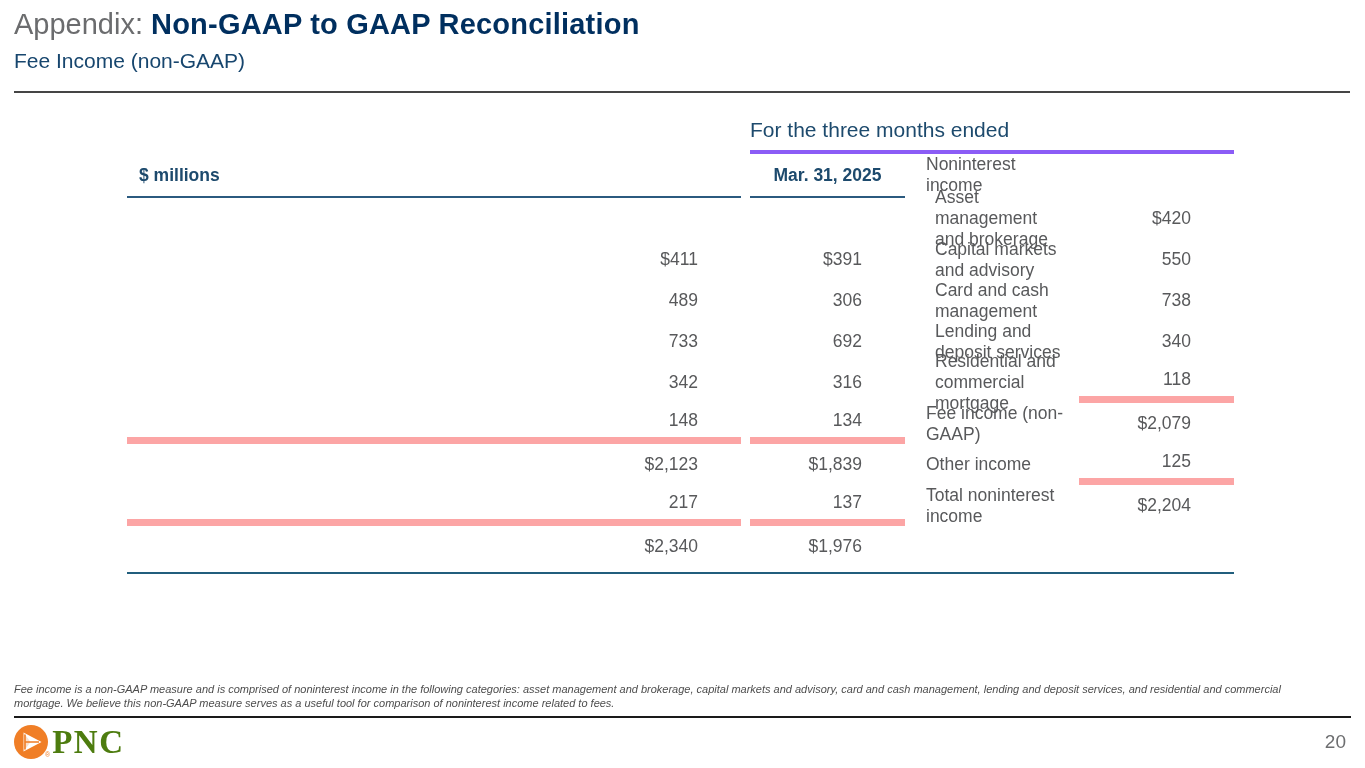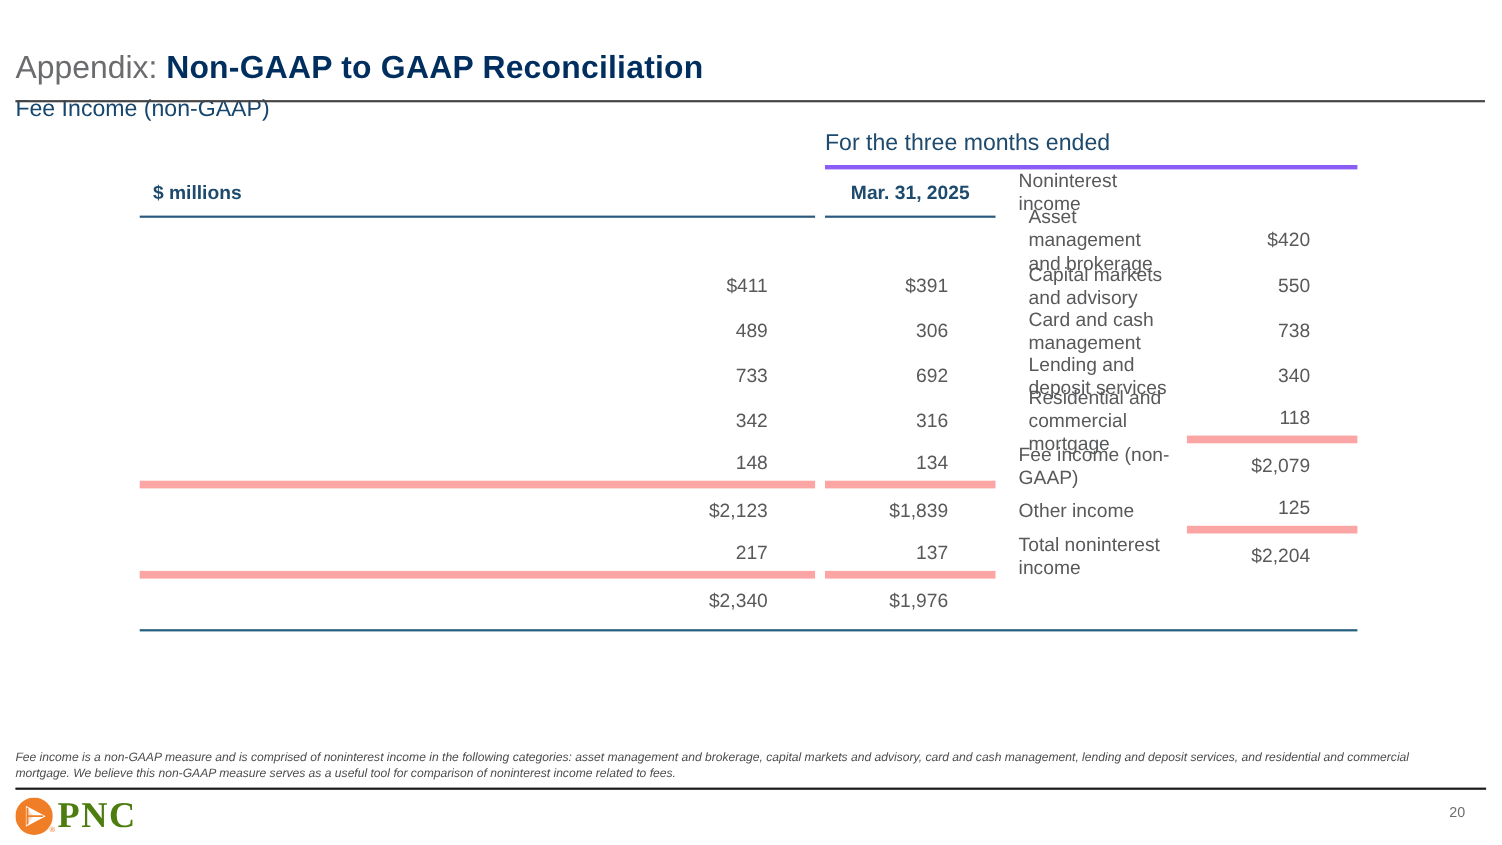--- a/index.html
+++ b/index.html
@@ -7,21 +7,21 @@
     width: 1365px; height: 768px;
     background: #ffffff;
     font-family: "Liberation Sans", sans-serif;
     position: relative;
     overflow: hidden;
     -webkit-font-smoothing: antialiased;
   }
 
   
   .slide-header { position: absolute; left: 14px; top: 9px; right: 14px; }
-  .title { font-size: 29px; line-height: 1.1; white-space: nowrap; margin-top: 38px; }
+  .title { font-size: 29px; line-height: 1.1; white-space: nowrap; }
   .title-prefix { color: #6b6c6e; font-weight: 400; }
   .title-main { color: #002f5f; font-weight: 700; letter-spacing: 0.2px; }
   .subtitle { font-size: 21px; color: #17466e; margin-top: 8px; font-weight: 400; }
   .header-rule {
     position: absolute; left: 14px; right: 15px; top: 91px;
     border-top: 2px solid #454545; height: 0;
   }
 
   
   .recon-table {
@@ -74,22 +74,22 @@
   }
   .logo { position: absolute; left: 14px; top: 725px; display: flex; align-items: center; }
   .logo-mark { width: 34px; height: 34px; display: block; }
   .logo-reg { font-size: 7px; color: #f07e26; align-self: flex-end; margin: 0 2px 1px -3px; }
   .logo-text {
     font-family: "Liberation Serif", serif;
     font-size: 33px; font-weight: 600;
     color: #4d7c0f; letter-spacing: 1.5px; line-height: 1;
   }
   .page-number {
-    position: absolute; right: 33px; top: 731px;
-    font-size: 13px; color: #6d6e70;
+    position: absolute; right: 19px; top: 731px;
+    font-size: 19px; color: #6d6e70;
   }
 </style>
 </head>
 <body>
 
 <div class="slide-header">
   <div class="title"><span class="title-prefix">Appendix: </span><span class="title-main">Non-GAAP to GAAP Reconciliation</span></div>
   <div class="subtitle">Fee Income (non-GAAP)</div>
 </div>
 <div class="header-rule"></div>

